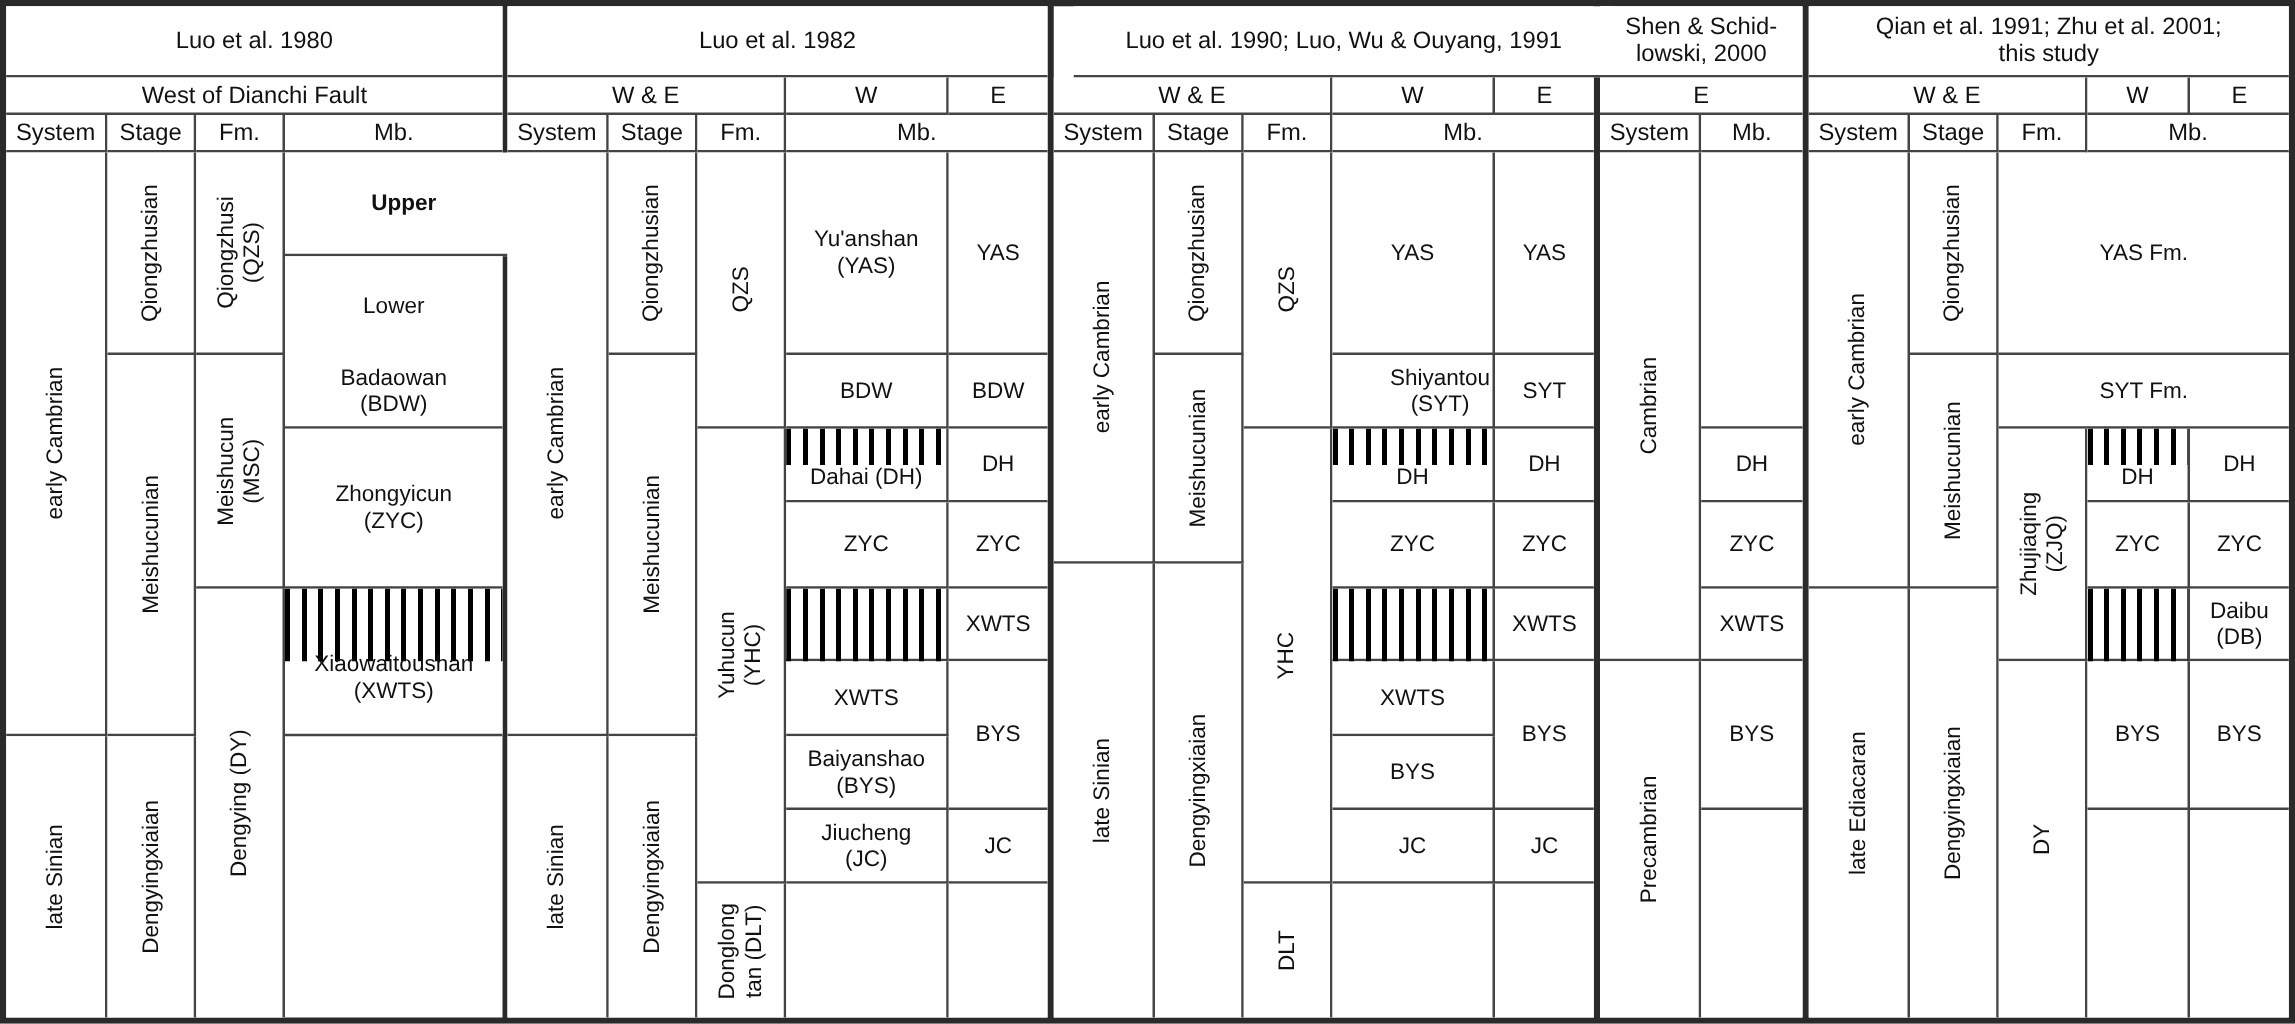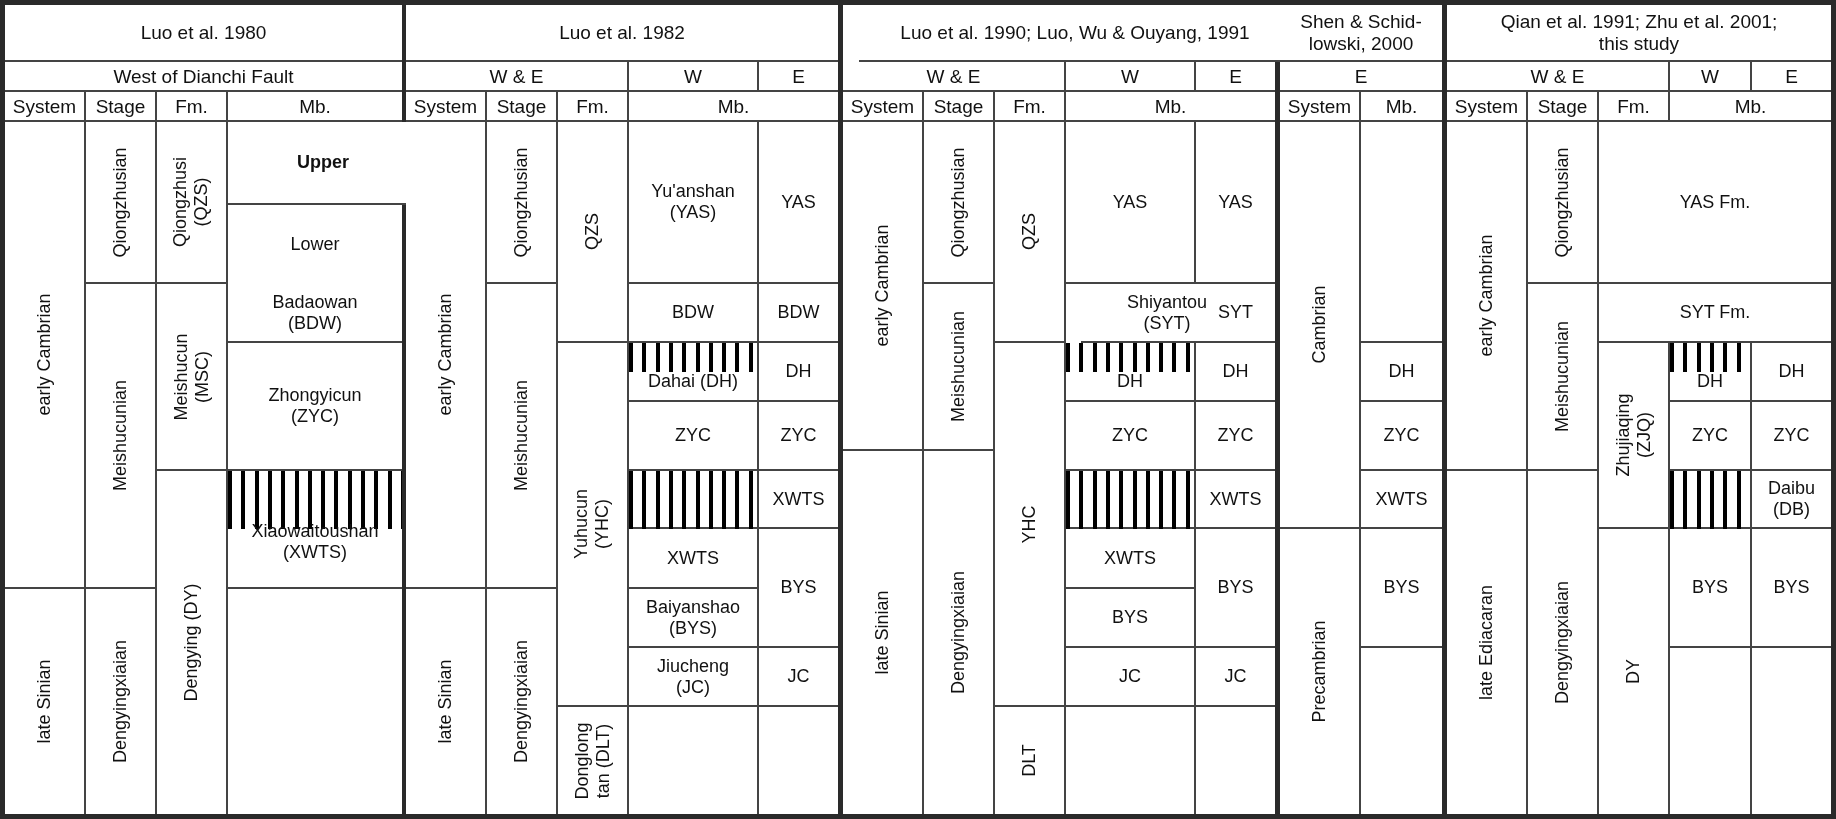--- a/index.html
+++ b/index.html
@@ -246,21 +246,21 @@
       </div>
       <div class="cell vert" style="left: 152px; top: 338px; width: 71px; height: 364px;">
         <span class="txt">YHC</span>
       </div>
       <div class="cell vert" style="left: 152px; top: 702px; width: 71px; height: 107px; border-bottom: none;">
         <span class="txt">DLT</span>
       </div>
       <div class="cell" style="left: 223px; top: 117px; width: 130px; height: 162px;">
         <span class="txt">YAS</span>
       </div>
-      <div class="cell" style="left: 238px; top: 279px; width: 130px; height: 59px; padding-left: 44px;">
+      <div class="cell" style="left: 223px; top: 279px; width: 130px; height: 59px; padding-left: 44px;">
         <span class="txt">Shiyantou
 (SYT)</span>
       </div>
       <div class="cell" style="left: 223px; top: 338px; width: 130px; height: 59px; align-items: flex-start;">
         <div class="hatch" style="height: 29px;"></div>
         <span class="txt" style="margin-top: 28px;">DH</span>
       </div>
       <div class="cell" style="left: 223px; top: 397px; width: 130px; height: 69px;">
         <span class="txt">ZYC</span>
       </div>

